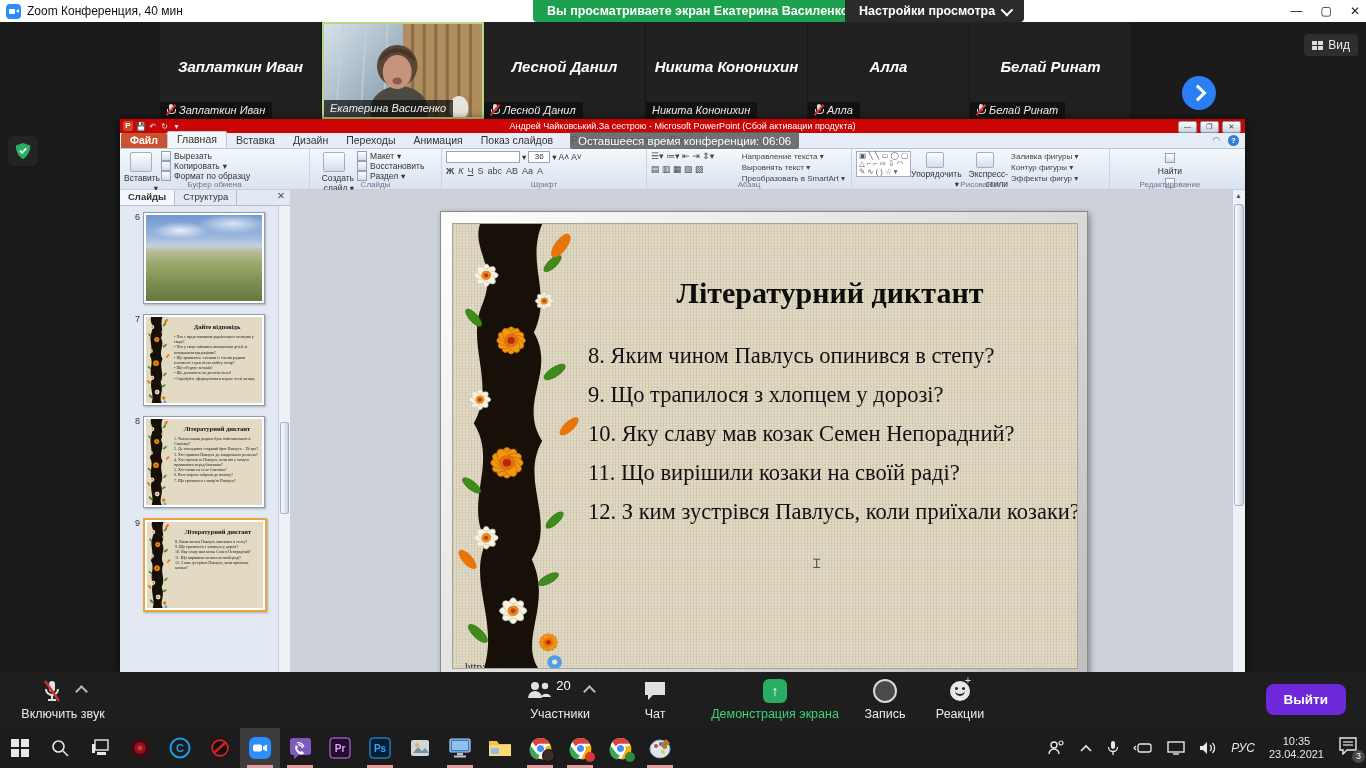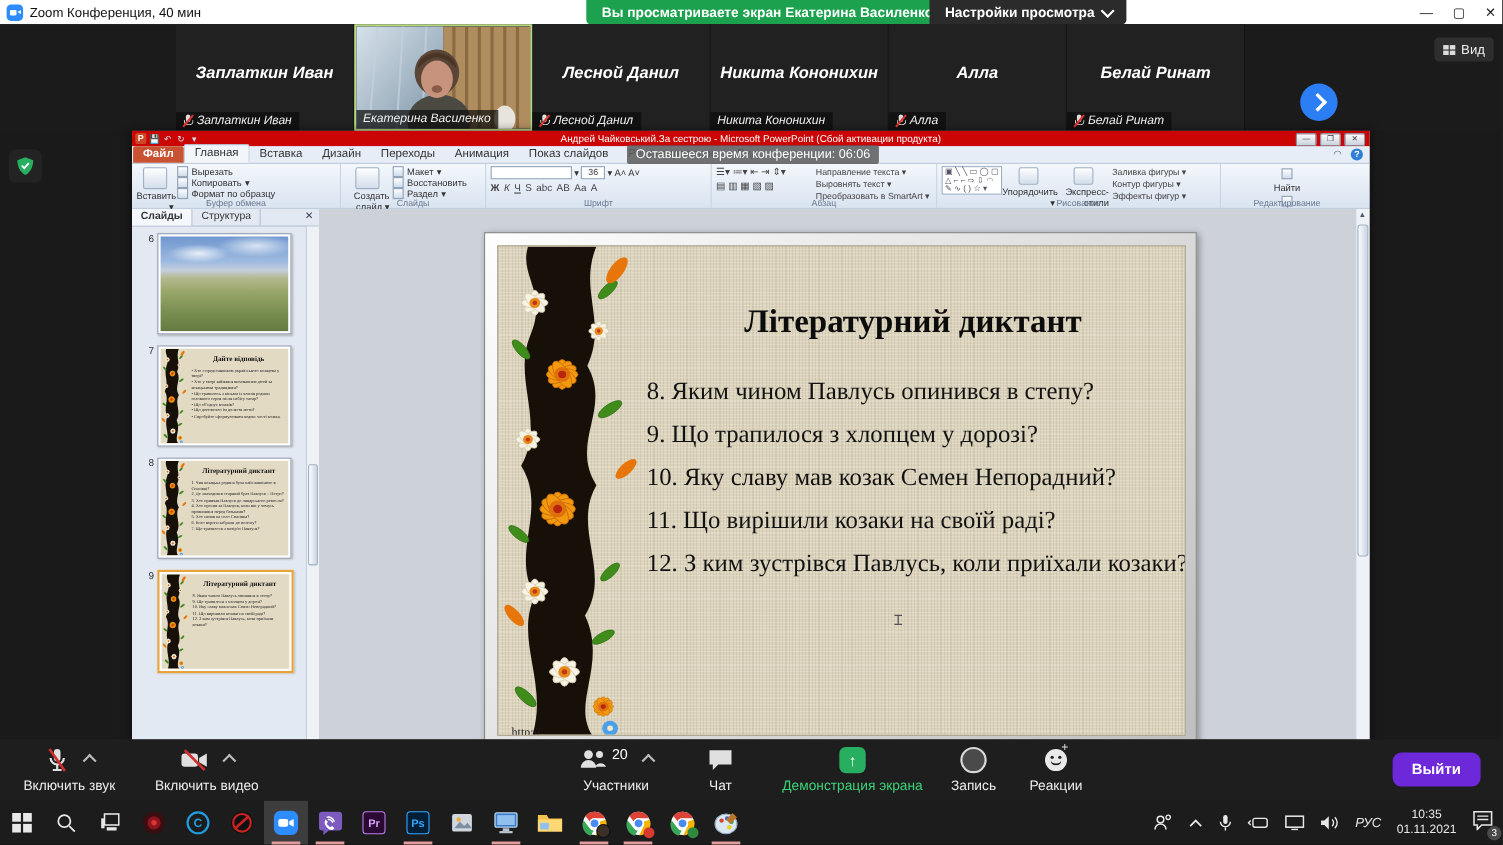--- a/index.html
+++ b/index.html
@@ -547,31 +547,20 @@
           <rect x="8" y="2" width="6" height="11" rx="3" fill="#e0e0e0"></rect>
           <path d="M5,10 a6,6 0 0 0 12,0" stroke="#e0e0e0" stroke-width="2" fill="none"></path>
           <line x1="11" y1="16" x2="11" y2="21" stroke="#e0e0e0" stroke-width="2"></line>
           <line x1="7" y1="21" x2="15" y2="21" stroke="#e0e0e0" stroke-width="2"></line>
           <line x1="4" y1="2" x2="18" y2="22" stroke="#d02f2f" stroke-width="2.4"></line>
         </svg>
         <span class="chev-u"></span>
       </div>
       <div class="lbl">Включить звук</div>
     </div>
-    <div class="zbtn" style="left:128px;width:120px">
-      <div class="icowrap">
-        <svg width="26" height="24" viewBox="0 0 26 20">
-          <rect x="1" y="4" width="15" height="12" rx="3" fill="#e0e0e0"></rect>
-          <path d="M17,8 L24,4 L24,16 L17,12 Z" fill="#e0e0e0"></path>
-          <line x1="4" y1="1" x2="22" y2="19" stroke="#d02f2f" stroke-width="2.4"></line>
-        </svg>
-        <span class="chev-u"></span>
-      </div>
-      <div class="lbl">Включить видео</div>
-    </div>
     <div class="zbtn" style="left:505px;width:110px">
       <div class="icowrap">
         <svg width="26" height="22" viewBox="0 0 26 22">
           <circle cx="9" cy="6" r="4" fill="#e0e0e0"></circle>
             <path d="M2,18 a7,7 0 0 1 14,0 Z" fill="#e0e0e0"></path>
           <circle cx="19" cy="6" r="3.2" fill="#e0e0e0"></circle>
             <path d="M15,17 a5.5,5.5 0 0 1 10,0 Z" fill="#e0e0e0"></path>
         </svg>
         <span class="count">20</span>
         <span class="chev-u"></span>
@@ -770,21 +759,21 @@
           <rect x="1" y="1" width="16" height="10" fill="none" stroke="#e8e8e8" stroke-width="1.4"></rect>
           <line x1="6" y1="13" x2="12" y2="13" stroke="#e8e8e8" stroke-width="1.4"></line>
         </svg>
       <svg width="18" height="14" viewBox="0 0 18 14">
           <path d="M1,5 h3 l4,-4 v12 l-4,-4 h-3 Z" fill="#e8e8e8"></path>
           <path d="M11,4 a4,4 0 0 1 0,6 M13.5,2 a7,7 0 0 1 0,10" fill="none" stroke="#e8e8e8" stroke-width="1.3"></path>
         </svg>
       <span class="txt">РУС</span>
       <div class="clock">
         <div>10:35</div>
-        <div>01.11.2021</div>
+        <div>23.04.2021</div>
       </div>
       <div style="position:relative">
         <svg width="20" height="18" viewBox="0 0 20 18">
             <path d="M2,1 h16 v12 h-9 l-4,4 v-4 h-3 Z" fill="none" stroke="#e8e8e8" stroke-width="1.4"></path>
             <line x1="5" y1="5" x2="15" y2="5" stroke="#e8e8e8" stroke-width="1.2"></line>
             <line x1="5" y1="8" x2="15" y2="8" stroke="#e8e8e8" stroke-width="1.2"></line>
           </svg>
         <span style="position:absolute;right:-7px;bottom:-4px;width:13px;height:13px;border-radius:50%;background:#4a4a4a;color:#fff;font-size:9px;text-align:center;line-height:13px;">3</span>
       </div>
     </div>

